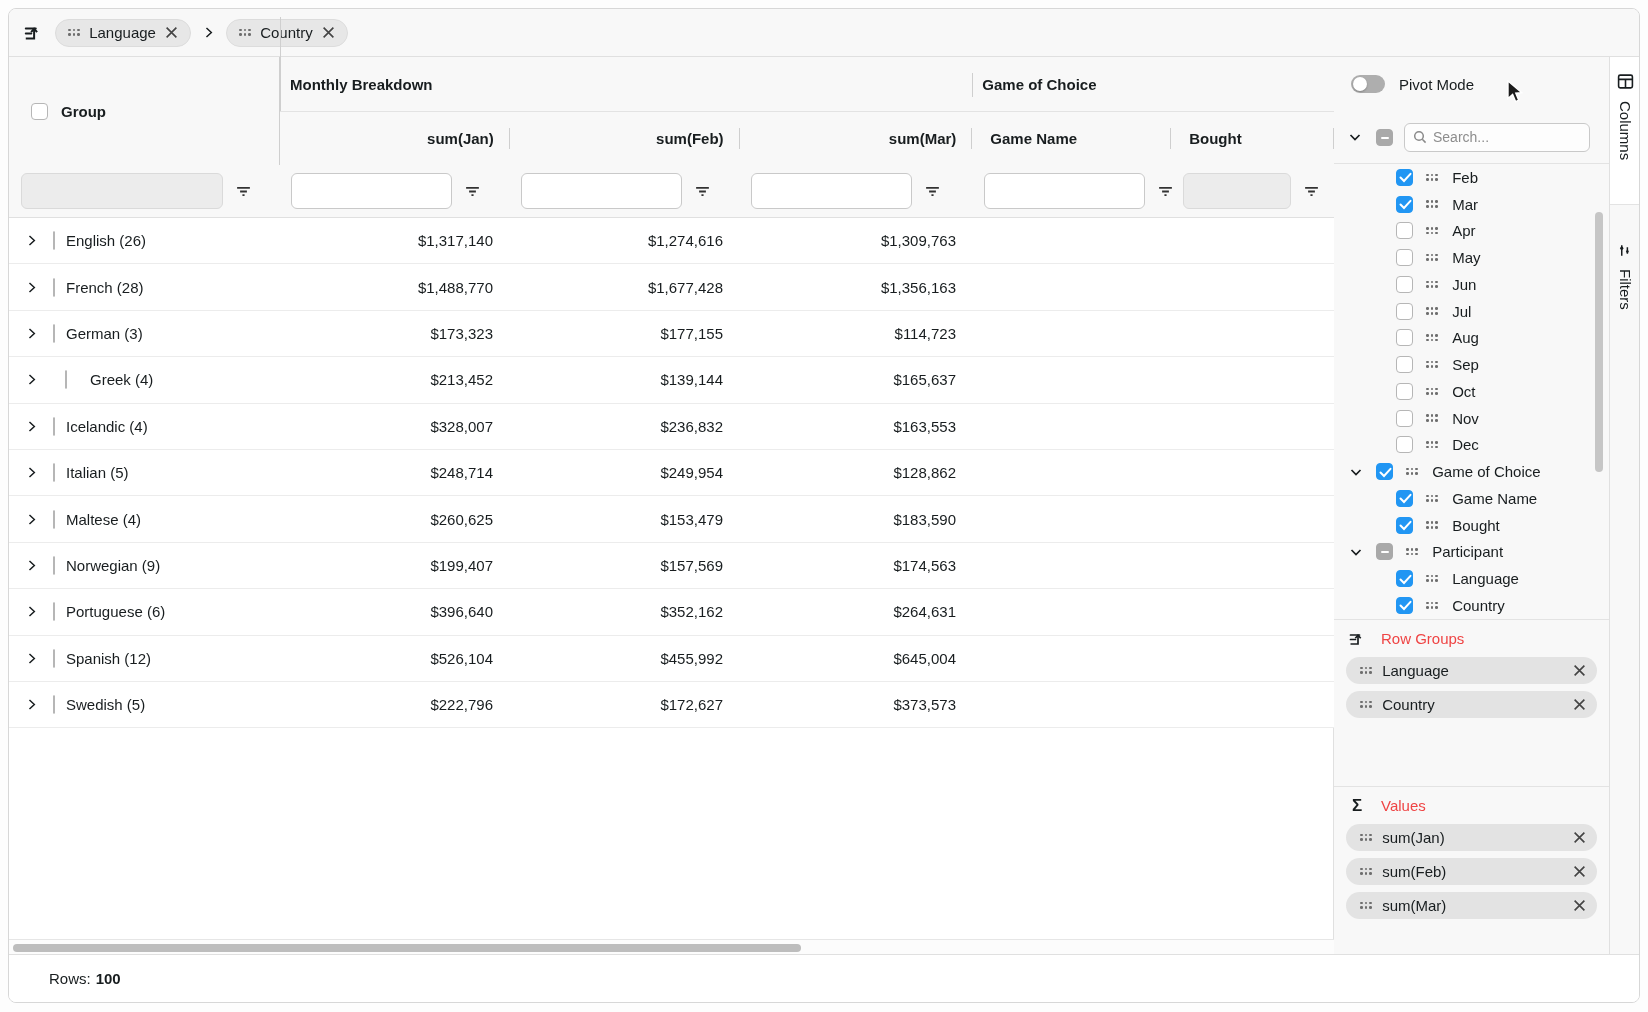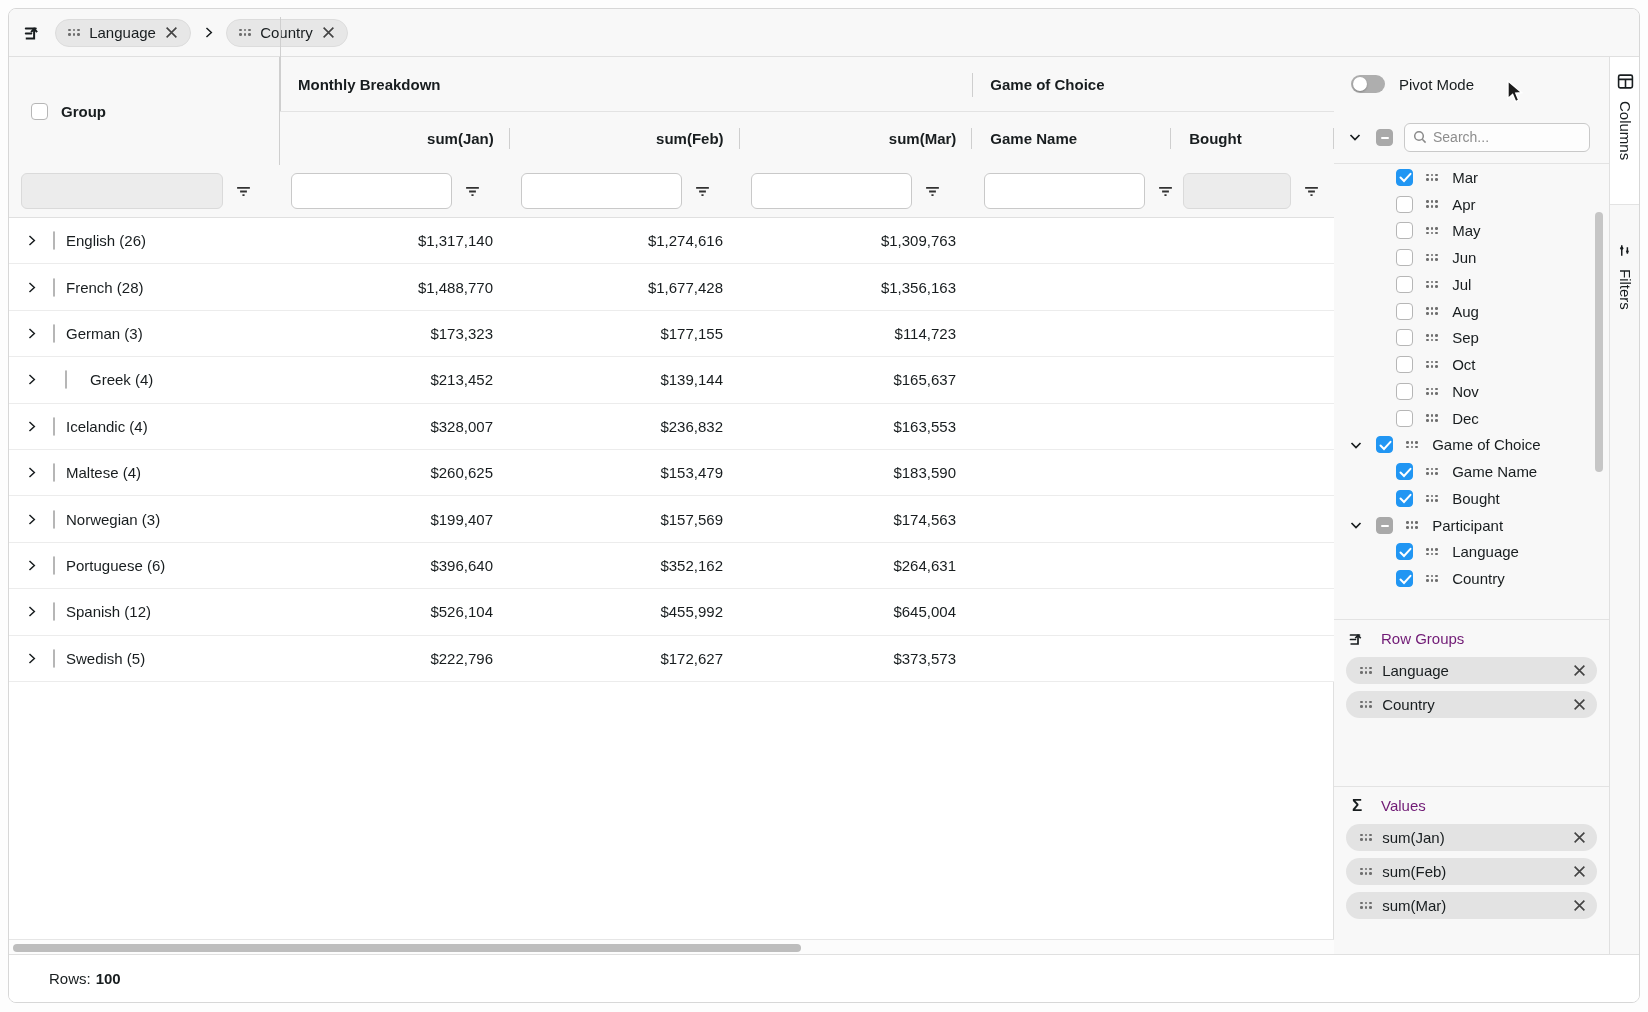--- a/index.html
+++ b/index.html
@@ -17,21 +17,21 @@
 
   
   .main { position:absolute; left:0; top:48px; width:100%; height:899px; }
   .grid-area { position:absolute; left:0; top:0; width:1325px; height:899px; background:#fff; border-right:1px solid #e0e0e0; }
 
   
   .hdr { position:absolute; left:0; top:0; width:1325px; height:108px; background:#f8f8f8; }
   .hdr-group-col { position:absolute; left:0; top:0; width:270px; height:108px; display:flex; align-items:center; padding-left:22px; gap:13px; font-weight:600; }
   .hdr-right { position:absolute; left:270px; top:0; width:1055px; height:108px; border-left:1px solid #cfcfcf; }
   .hgrow { position:absolute; left:0; top:0; height:55px; width:100%; border-bottom:1px solid #e3e3e3; display:flex; }
-  .hgroup-cell { display:flex; align-items:center; font-weight:600; padding-left:18px; position:relative; }
+  .hgroup-cell { display:flex; align-items:center; font-weight:600; padding-left:10px; position:relative; }
   .hgroup-cell.g2::before { content:""; position:absolute; left:0; top:16px; height:24px; width:1px; background:#cfcfcf; }
   .hsub { position:absolute; left:0; top:55px; height:53px; width:100%; display:flex; }
   .hcol { display:flex; align-items:center; font-weight:600; position:relative; }
   .hcol.right { justify-content:flex-end; padding-right:16px; }
   .hcol.left { justify-content:flex-start; padding-left:18px; }
   .hcol .colsep { position:absolute; right:0; top:16px; height:21px; width:1px; background:#cfcfcf; }
 
   
   .filter-row { position:absolute; left:0; top:108px; width:1325px; height:53px; background:#f8f8f8; border-bottom:1px solid #e0e0e0; display:flex; align-items:center; }
   .fcell { display:flex; align-items:center; height:100%; }
@@ -77,21 +77,21 @@
   .tree-item.lvl1 { padding-left:62px; }
   .tree-item.lvl0 { padding-left:0; }
   .tree-item .cb { margin-left:12px; width:17px; height:17px; }
   .tree-item.lvl1 .cb { margin-left:0; }
   .tree-item .grip { margin-left:13px; }
   .tree-item .tlbl { margin-left:14px; }
   .vthumb { position:absolute; left:261px; top:155px; width:8px; height:260px; border-radius:4px; background:#c6c6c6; cursor:pointer; }
 
   .section { position:absolute; left:0; width:100%; }
   .sec-head { display:flex; align-items:center; gap:15px; padding-left:14px; height:37px; }
-  .sec-head .title { color:#701a75; }
+  .sec-head .title { color:#ef4444; }
   .panel-chip { position:relative; margin:0 12px 7px 12px; height:27px; background:#e3e3e3; border-radius:999px; display:flex; align-items:center; padding:0 12px 0 14px; }
   .panel-chip .lbl { margin-left:10px; }
   .panel-chip .xbtn { position:absolute; right:11px; }
   .rowgroups-sec { top:562px; height:167px; border-top:1px solid #e3e3e3; }
   .values-sec { top:729px; height:170px; border-top:1px solid #e3e3e3; }
   .sigma { font-size:17px; font-weight:600; width:18px; text-align:center; }
 
   
   .tabs { position:absolute; left:1601px; top:0; width:31px; height:899px; background:#f8f8f8; }
   .tab { position:absolute; left:0; width:31px; display:flex; flex-direction:column; align-items:center; gap:8px; cursor:pointer; }
@@ -335,37 +335,53 @@
             <div style="width: 163px;"></div>
           </div>
           <div class="row">
             <div class="cell-group" style="width: 270px;">
               <span class="chev">
                 <svg width="13" height="13" viewBox="0 0 16 16">
                   <path d="M5.5 2.5l6 5.5-6 5.5" fill="none" stroke="#181d1f" stroke-width="1.8"></path>
                 </svg>
               </span>
               <span class="cbwrap"><span class="cb"></span></span>
+              <span>Italian (5)</span>
+            </div>
+            <div class="cell-num" style="width: 230px;">$248,714</div>
+            <div class="cell-num" style="width: 230px;">$249,954</div>
+            <div class="cell-num" style="width: 233px;">$128,862</div>
+            <div style="width: 199px;"></div>
+            <div style="width: 163px;"></div>
+          </div>
+          <div class="row">
+            <div class="cell-group" style="width: 270px;">
+              <span class="chev">
+                <svg width="13" height="13" viewBox="0 0 16 16">
+                  <path d="M5.5 2.5l6 5.5-6 5.5" fill="none" stroke="#181d1f" stroke-width="1.8"></path>
+                </svg>
+              </span>
+              <span class="cbwrap"><span class="cb"></span></span>
               <span>Maltese (4)</span>
             </div>
             <div class="cell-num" style="width: 230px;">$260,625</div>
             <div class="cell-num" style="width: 230px;">$153,479</div>
             <div class="cell-num" style="width: 233px;">$183,590</div>
             <div style="width: 199px;"></div>
             <div style="width: 163px;"></div>
           </div>
           <div class="row">
             <div class="cell-group" style="width: 270px;">
               <span class="chev">
                 <svg width="13" height="13" viewBox="0 0 16 16">
                   <path d="M5.5 2.5l6 5.5-6 5.5" fill="none" stroke="#181d1f" stroke-width="1.8"></path>
                 </svg>
               </span>
               <span class="cbwrap"><span class="cb"></span></span>
-              <span>Norwegian (3)</span>
+              <span>Norwegian (9)</span>
             </div>
             <div class="cell-num" style="width: 230px;">$199,407</div>
             <div class="cell-num" style="width: 230px;">$157,569</div>
             <div class="cell-num" style="width: 233px; text-align: right;">$174,563</div>
             <div style="width: 199px;"></div>
             <div style="width: 163px;"></div>
           </div>
           <div class="row">
             <div class="cell-group" style="width: 270px;">
               <span class="chev">
@@ -438,20 +454,36 @@
           <span class="mag">
             <svg width="16" height="16" viewBox="0 0 16 16">
                 <circle cx="7" cy="7" r="4.3" fill="none" stroke="#8a8a8a" stroke-width="1.5"></circle>
                 <path d="M10.3 10.3 L13.6 13.6" stroke="#8a8a8a" stroke-width="1.5"></path>
               </svg>
           </span>
           <input placeholder="Search..." style="">
         </span>
       </div>
       <div class="tree" id="tree">
+          <div class="tree-item lvl1">
+            <span class="cb checked">
+              <svg width="13" height="11" viewBox="0 0 13 11">
+                <path d="M1.5 5.5 5 9 11.5 1.8" fill="none" stroke="#fff" stroke-width="2" stroke-linecap="round"></path>
+              </svg>
+            </span>
+            <span class="grip">
+              <i></i>
+              <i></i>
+              <i></i>
+              <i></i>
+              <i></i>
+              <i></i>
+            </span>
+            <span class="tlbl">Feb</span>
+          </div>
           <div class="tree-item lvl1">
             <span class="cb checked">
               <svg width="13" height="11" viewBox="0 0 13 11">
                 <path d="M1.5 5.5 5 9 11.5 1.8" fill="none" stroke="#fff" stroke-width="2" stroke-linecap="round"></path>
               </svg>
             </span>
             <span class="grip">
               <i></i>
               <i></i>
               <i></i>

